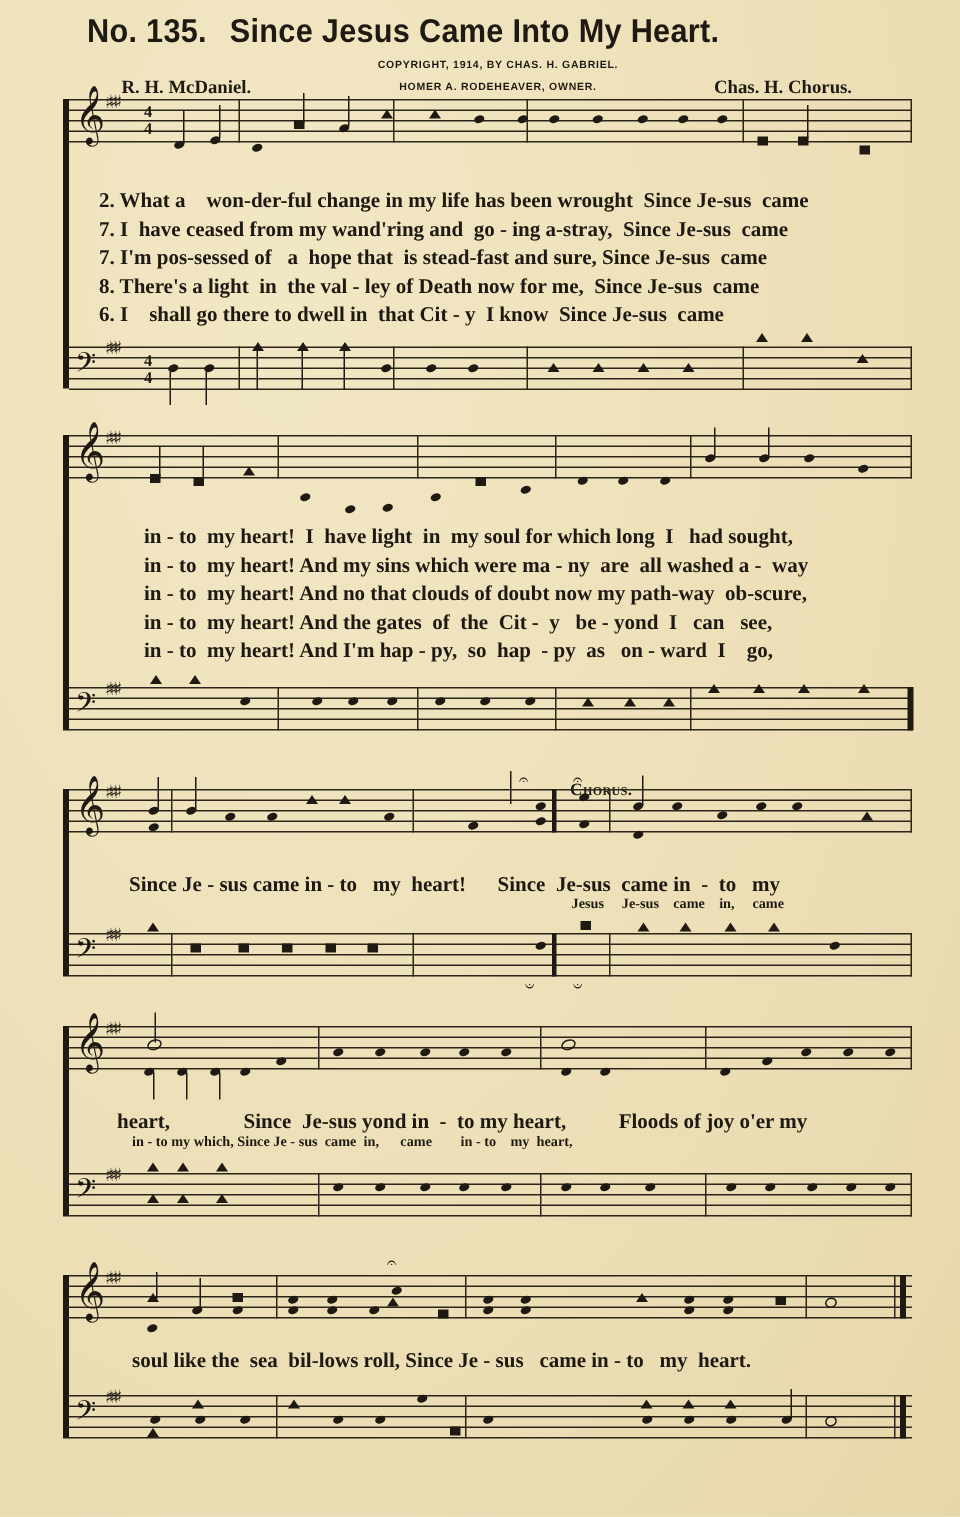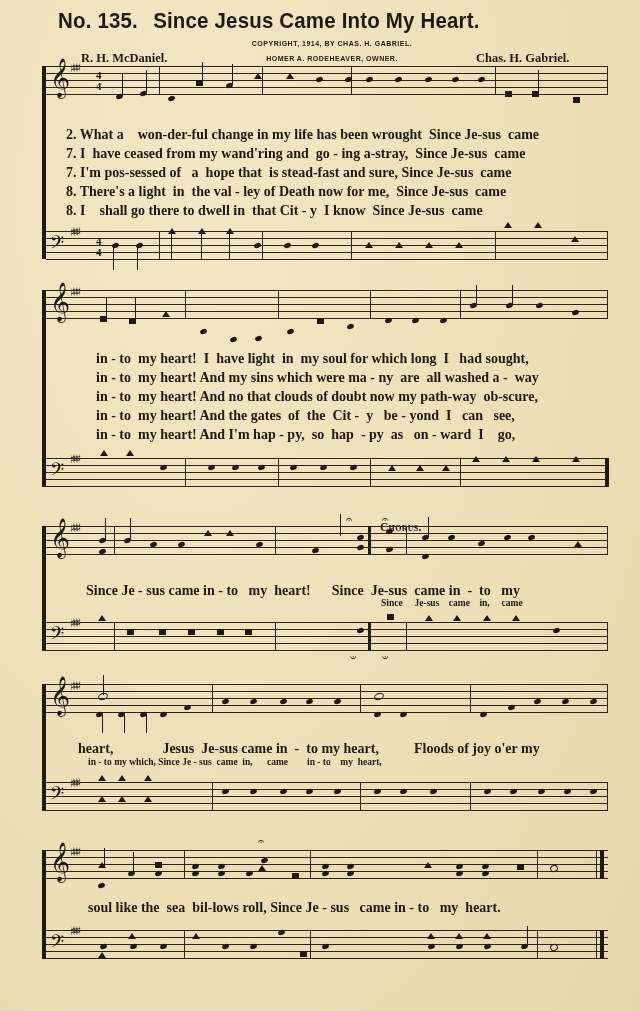--- a/index.html
+++ b/index.html
@@ -40,21 +40,21 @@
 </head>
 <body>
 
 <div class="abs title">
   <span class="num">No. 135.</span>
   <span>Since Jesus Came Into My Heart.</span>
 </div>
 <div class="abs copy" style="left:232px; top:40px; width:200px;">COPYRIGHT, 1914, BY CHAS. H. GABRIEL.</div>
 <div class="abs copy" style="left:232px; top:55px; width:200px;">HOMER A. RODEHEAVER, OWNER.</div>
 <div class="abs credit" style="left:81px; top:51px;">R. H. McDaniel.</div>
-<div class="abs credit" style="left:476px; top:51px;">Chas. H. Gabriel.</div>
+<div class="abs credit" style="left:476px; top:51px;">Chas. H. Chorus.</div>
 
 <div class="brace" style="top:66px; height:193px;"></div>
 <div class="staff" style="top:66px;">
   <div class="line" style="top:0"></div>
     <div class="line" style="top:7px"></div>
     <div class="line" style="top:14px"></div>
     <div class="line" style="top:21px"></div>
     <div class="line" style="top:28px"></div>
 </div>
 <div class="clef" style="left:50px; top:60px;">𝄞</div>
@@ -86,21 +86,21 @@
 <div class="stem" style="left:122px; top:74px; height:22px;"></div>
 <div class="stem" style="left:146px; top:70px; height:22px;"></div>
 <div class="stem" style="left:202px; top:62px; height:20px;"></div>
 <div class="stem" style="left:232px; top:64px; height:20px;"></div>
 <div class="stem" style="left:538px; top:70px; height:22px;"></div>
 
 <div class="abs lyric" style="left:66px; top:125px;">2. What a    won-der-ful change in my life has been wrought  Since Je-sus  came</div>
 <div class="abs lyric" style="left:66px; top:144px;">7. I  have ceased from my wand'ring and  go - ing a-stray,  Since Je-sus  came</div>
 <div class="abs lyric" style="left:66px; top:163px;">7. I'm pos-sessed of   a  hope that  is stead-fast and sure, Since Je-sus  came</div>
 <div class="abs lyric" style="left:66px; top:182px;">8. There's a light  in  the val - ley of Death now for me,  Since Je-sus  came</div>
-<div class="abs lyric" style="left:66px; top:201px;">8. I    shall go there to dwell in  that Cit - y  I know  Since Je-sus  came</div>
+<div class="abs lyric" style="left:66px; top:201px;">6. I    shall go there to dwell in  that Cit - y  I know  Since Je-sus  came</div>
 
 <div class="staff" style="top:231px;">
   <div class="line" style="top:0"></div>
     <div class="line" style="top:7px"></div>
     <div class="line" style="top:14px"></div>
     <div class="line" style="top:21px"></div>
     <div class="line" style="top:28px"></div>
 </div>
 <div class="bclef" style="left:50px; top:234px;">𝄢</div>
 <div class="key" style="left:70px; top:226px;">♯♯♯</div>
@@ -241,21 +241,21 @@
 <div class="note" style="left:478px; top:541px;"></div>
 <div class="note" style="left:504px; top:535px;"></div>
 <div class="note" style="left:528px; top:535px;"></div>
 <div class="note tri" style="left:574px; top:541px;"></div>
 <div class="stem" style="left:105px; top:518px; height:22px;"></div>
 <div class="stem" style="left:130px; top:518px; height:22px;"></div>
 <div class="stem" style="left:340px; top:514px; height:22px;"></div>
 <div class="stem" style="left:428px; top:517px; height:20px;"></div>
 
 <div class="abs lyric" style="left:86px; top:581px;">Since Je - sus came in - to   my  heart!      Since  Je-sus  came in  -  to   my</div>
-<div class="abs lyric-sm" style="left:381px; top:598px;">Since     Je-sus    came    in,     came</div>
+<div class="abs lyric-sm" style="left:381px; top:598px;">Jesus     Je-sus    came    in,     came</div>
 
 <div class="staff" style="top:622px;">
   <div class="line" style="top:0"></div>
     <div class="line" style="top:7px"></div>
     <div class="line" style="top:14px"></div>
     <div class="line" style="top:21px"></div>
     <div class="line" style="top:28px"></div>
 </div>
 <div class="bclef" style="left:50px; top:625px;">𝄢</div>
 <div class="key" style="left:70px; top:617px;">♯♯♯</div>
@@ -311,21 +311,21 @@
 <div class="note" style="left:480px; top:712px;"></div>
 <div class="note" style="left:508px; top:705px;"></div>
 <div class="note" style="left:534px; top:699px;"></div>
 <div class="note" style="left:562px; top:699px;"></div>
 <div class="note" style="left:590px; top:699px;"></div>
 <div class="stem" style="left:103px; top:675px; height:20px;"></div>
 <div class="stem" style="left:102px; top:715px; height:18px;"></div>
 <div class="stem" style="left:124px; top:715px; height:18px;"></div>
 <div class="stem" style="left:146px; top:715px; height:18px;"></div>
 
-<div class="abs lyric" style="left:78px; top:739px;">heart,              Jesus  Je-sus came in  -  to my heart,          Floods of joy o'er my</div>
+<div class="abs lyric" style="left:78px; top:739px;">heart,              Since  Je-sus yond in  -  to my heart,          Floods of joy o'er my</div>
 <div class="abs lyric-sm" style="left:88px; top:757px;">in - to my which, Since Je - sus  came  in,      came        in - to    my  heart,</div>
 
 <div class="staff" style="top:782px;">
   <div class="line" style="top:0"></div>
     <div class="line" style="top:7px"></div>
     <div class="line" style="top:14px"></div>
     <div class="line" style="top:21px"></div>
     <div class="line" style="top:28px"></div>
 </div>
 <div class="bclef" style="left:50px; top:785px;">𝄢</div>

